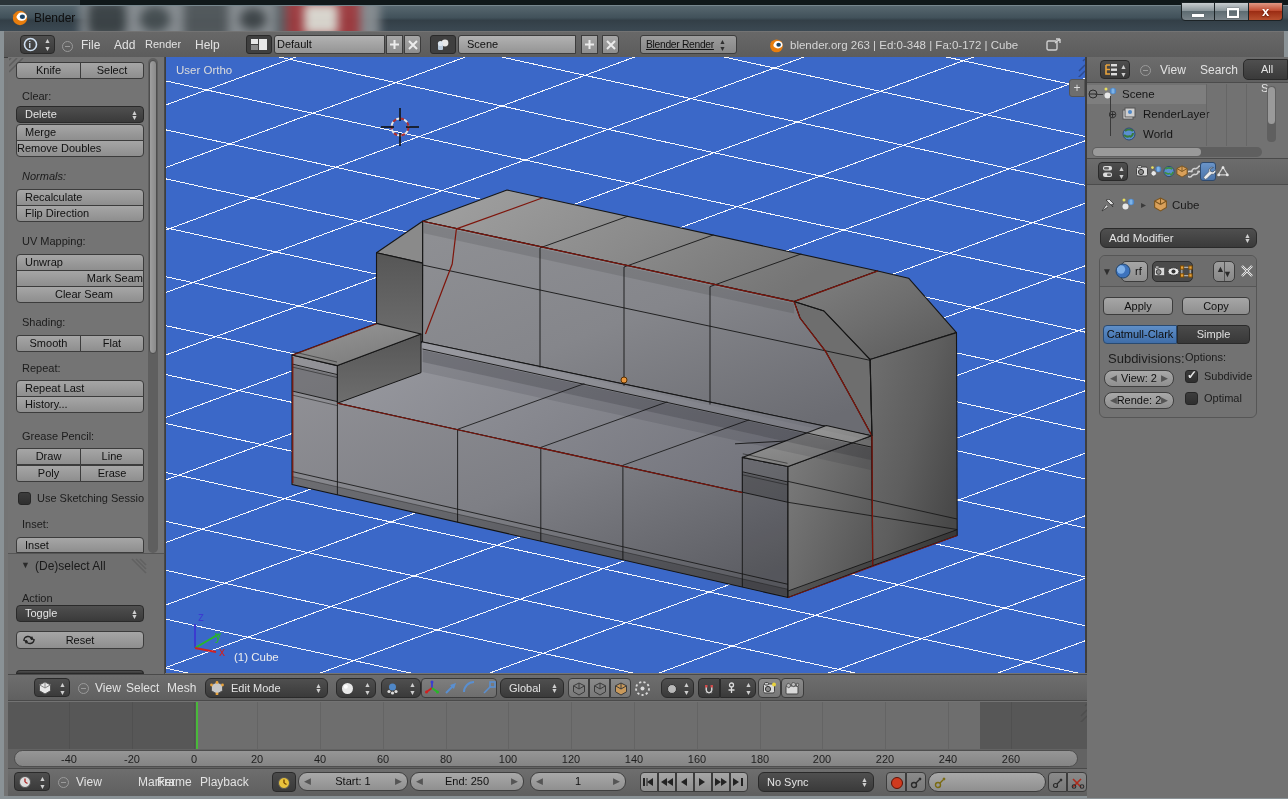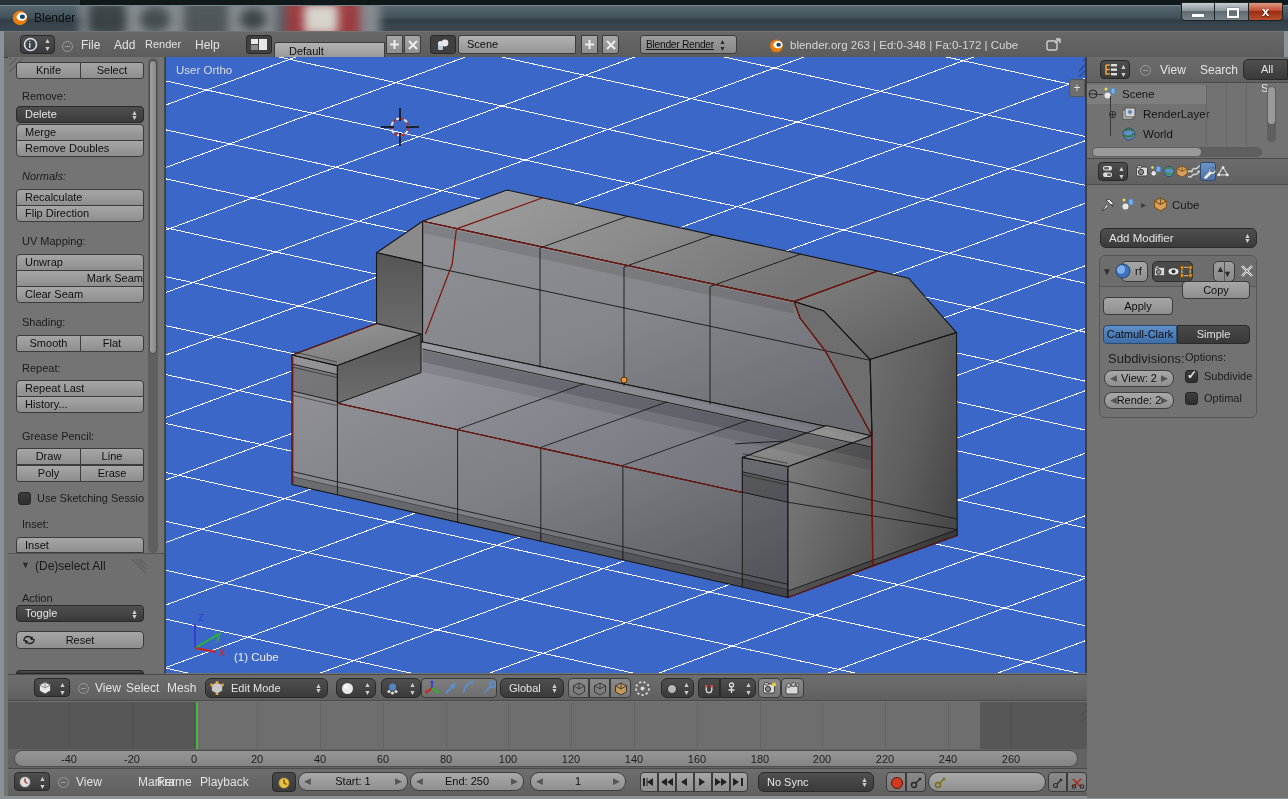--- a/index.html
+++ b/index.html
@@ -48,21 +48,21 @@
   </div>
 <div style="position:absolute;left:81px;top:38px;color:#e2e2e2;font-size:12px;white-space:nowrap;">File</div>
 <div style="position:absolute;left:114px;top:38px;color:#e2e2e2;font-size:12px;white-space:nowrap;">Add</div>
 <div style="position:absolute;left:145px;top:38px;color:#e2e2e2;font-size:11px;white-space:nowrap;">Render</div>
 <div style="position:absolute;left:195px;top:38px;color:#e2e2e2;font-size:12px;white-space:nowrap;">Help</div>
 <div class="abs" style="left:246px;top:35px;width:26px;height:19px;background:#3f3f3f;border:1px solid #2a2a2a;border-radius:3px;box-sizing:border-box;">
 <div style="position:absolute;left:4px;top:3px;width:7px;height:5px;background:#e8e8e8;"></div>
 <div style="position:absolute;left:4px;top:9px;width:7px;height:5px;background:#8a8a8a;"></div>
 <div style="position:absolute;left:12px;top:3px;width:8px;height:11px;background:#e8e8e8;"></div>
   </div>
-<div style="position:absolute;left:274px;top:42px;width:111px;height:19px;background:linear-gradient(180deg,#b2b2b2,#949494);border:1px solid #3c3c3c;border-radius:3px 0 0 3px;box-sizing:border-box;color:#101010;font-size:11px;line-height:17px;text-align:left;padding-left:14px;">Default</div>
+<div style="position:absolute;left:274px;top:35px;width:111px;height:19px;background:linear-gradient(180deg,#b2b2b2,#949494);border:1px solid #3c3c3c;border-radius:3px 0 0 3px;box-sizing:border-box;color:#101010;font-size:11px;line-height:17px;text-align:left;padding-left:2px;">Default</div>
 <div style="position:absolute;left:386px;top:35px;width:17px;height:19px;background:linear-gradient(180deg,#a6a6a6,#8e8e8e);border:1px solid #3c3c3c;border-radius:0;box-sizing:border-box;color:#101010;font-size:11px;line-height:17px;text-align:center;"><svg width="11" height="11" viewBox="0 0 11 11" style="margin-top:3px">
       <path d="M5.5 1v9M1 5.5h9" stroke="#ececec" stroke-width="2"></path>
     </svg></div>
 <div style="position:absolute;left:404px;top:35px;width:17px;height:19px;background:linear-gradient(180deg,#a6a6a6,#8e8e8e);border:1px solid #3c3c3c;border-radius:0 3px 3px 0;box-sizing:border-box;color:#101010;font-size:11px;line-height:17px;text-align:center;"><svg width="10" height="10" viewBox="0 0 10 10" style="margin-top:4px">
       <path d="M1 1l8 8M9 1l-8 8" stroke="#ececec" stroke-width="2"></path>
     </svg></div>
 <div class="abs" style="left:430px;top:35px;width:26px;height:19px;background:#3f3f3f;border:1px solid #2a2a2a;border-radius:3px;box-sizing:border-box;">
 <svg style="position:absolute;left:4px;top:2px;" width="16" height="15" viewBox="0 0 16 15">
       <circle cx="10" cy="5" r="3.4" fill="#e8e8e8"></circle>
       <rect x="3" y="6" width="5" height="6" rx="1" fill="#b9c9d9"></rect>
@@ -88,31 +88,31 @@
 <svg class="abs" style="left:1046px;top:38px;" width="16" height="14" viewBox="0 0 16 14">
     <rect x="1" y="3" width="10" height="9" rx="1.5" fill="none" stroke="#cfcfcf" stroke-width="1.4"></rect>
     <path d="M9 5l5-4M14 1v4M14 1h-4" stroke="#cfcfcf" stroke-width="1.4" fill="none"></path>
   </svg>
 <div class="abs" style="left:8px;top:57px;width:157px;height:617px;background:#747474;border-right:1px solid #4a4a4a;box-sizing:border-box;"></div>
 <svg class="abs" style="left:9px;top:58px;" width="20" height="20" viewBox="0 0 20 20">
     <path d="M2 0L0 2M8 0L0 8M14 0L0 14" stroke="#5e5e5e" stroke-width="1.5"></path>
   </svg>
 <div style="position:absolute;left:16px;top:62px;width:65px;height:17px;background:linear-gradient(180deg,#a6a6a6,#8e8e8e);border:1px solid #3c3c3c;border-radius:3px 0 0 3px;box-sizing:border-box;color:#101010;font-size:11px;line-height:15px;text-align:center;">Knife</div>
 <div style="position:absolute;left:80px;top:62px;width:64px;height:17px;background:linear-gradient(180deg,#a6a6a6,#8e8e8e);border:1px solid #3c3c3c;border-radius:0 3px 3px 0;box-sizing:border-box;color:#101010;font-size:11px;line-height:15px;text-align:center;">Select</div>
-<div style="position:absolute;left:22px;top:90px;color:#1c1c1c;font-size:11px;white-space:nowrap;">Remove:</div>
+<div style="position:absolute;left:22px;top:90px;color:#1c1c1c;font-size:11px;white-space:nowrap;">Clear:</div>
 <div style="position:absolute;left:16px;top:106px;width:128px;height:17px;background:linear-gradient(180deg,#4f4f4f,#3a3a3a);border:1px solid #2a2a2a;border-radius:4px;box-sizing:border-box;color:#e4e4e4;font-size:11px;line-height:15px;text-align:left;padding-left:8px;">Delete<span style="position:absolute;right:5px;top:0;height:100%;display:flex;flex-direction:column;justify-content:center;line-height:5px;font-size:7px;color:#cfcfcf;">▲<br>▼</span></div>
 <div style="position:absolute;left:16px;top:124px;width:128px;height:17px;background:linear-gradient(180deg,#a6a6a6,#8e8e8e);border:1px solid #3c3c3c;border-radius:4px 4px 0 0;box-sizing:border-box;color:#101010;font-size:11px;line-height:15px;text-align:left;padding-left:8px;">Merge</div>
-<div style="position:absolute;left:16px;top:140px;width:128px;height:17px;background:linear-gradient(180deg,#a6a6a6,#8e8e8e);border:1px solid #3c3c3c;border-radius:0 0 4px 4px;box-sizing:border-box;color:#101010;font-size:11px;line-height:15px;text-align:left;padding-left:8px;">Remove Doubles</div>
+<div style="position:absolute;left:16px;top:140px;width:128px;height:17px;background:linear-gradient(180deg,#a6a6a6,#8e8e8e);border:1px solid #3c3c3c;border-radius:0 0 4px 4px;box-sizing:border-box;color:#101010;font-size:11px;line-height:15px;text-align:left;padding-left:0;">Remove Doubles</div>
 <div style="position:absolute;left:22px;top:170px;color:#1c1c1c;font-size:11px;white-space:nowrap;font-style:italic;">Normals:</div>
 <div style="position:absolute;left:16px;top:189px;width:128px;height:17px;background:linear-gradient(180deg,#a6a6a6,#8e8e8e);border:1px solid #3c3c3c;border-radius:4px 4px 0 0;box-sizing:border-box;color:#101010;font-size:11px;line-height:15px;text-align:left;padding-left:8px;">Recalculate</div>
 <div style="position:absolute;left:16px;top:205px;width:128px;height:17px;background:linear-gradient(180deg,#a6a6a6,#8e8e8e);border:1px solid #3c3c3c;border-radius:0 0 4px 4px;box-sizing:border-box;color:#101010;font-size:11px;line-height:15px;text-align:left;padding-left:8px;">Flip Direction</div>
 <div style="position:absolute;left:22px;top:235px;color:#1c1c1c;font-size:11px;white-space:nowrap;">UV Mapping:</div>
 <div style="position:absolute;left:16px;top:254px;width:128px;height:17px;background:linear-gradient(180deg,#a6a6a6,#8e8e8e);border:1px solid #3c3c3c;border-radius:4px 4px 0 0;box-sizing:border-box;color:#101010;font-size:11px;line-height:15px;text-align:left;padding-left:8px;">Unwrap</div>
 <div style="position:absolute;left:16px;top:270px;width:128px;height:17px;background:linear-gradient(180deg,#a6a6a6,#8e8e8e);border:1px solid #3c3c3c;border-radius:0;box-sizing:border-box;color:#101010;font-size:11px;line-height:15px;text-align:right;padding-left:8px;">Mark Seam</div>
-<div style="position:absolute;left:16px;top:286px;width:128px;height:17px;background:linear-gradient(180deg,#a6a6a6,#8e8e8e);border:1px solid #3c3c3c;border-radius:0 0 4px 4px;box-sizing:border-box;color:#101010;font-size:11px;line-height:15px;text-align:left;padding-left:8px;">Clear Seam</div>
+<div style="position:absolute;left:16px;top:286px;width:128px;height:17px;background:linear-gradient(180deg,#a6a6a6,#8e8e8e);border:1px solid #3c3c3c;border-radius:0 0 4px 4px;box-sizing:border-box;color:#101010;font-size:11px;line-height:15px;text-align:center;padding-left:8px;">Clear Seam</div>
 <div style="position:absolute;left:22px;top:316px;color:#1c1c1c;font-size:11px;white-space:nowrap;">Shading:</div>
 <div style="position:absolute;left:16px;top:335px;width:65px;height:17px;background:linear-gradient(180deg,#a6a6a6,#8e8e8e);border:1px solid #3c3c3c;border-radius:3px 0 0 3px;box-sizing:border-box;color:#101010;font-size:11px;line-height:15px;text-align:center;">Smooth</div>
 <div style="position:absolute;left:80px;top:335px;width:64px;height:17px;background:linear-gradient(180deg,#a6a6a6,#8e8e8e);border:1px solid #3c3c3c;border-radius:0 3px 3px 0;box-sizing:border-box;color:#101010;font-size:11px;line-height:15px;text-align:center;">Flat</div>
 <div style="position:absolute;left:22px;top:362px;color:#1c1c1c;font-size:11px;white-space:nowrap;">Repeat:</div>
 <div style="position:absolute;left:16px;top:380px;width:128px;height:17px;background:linear-gradient(180deg,#a6a6a6,#8e8e8e);border:1px solid #3c3c3c;border-radius:4px 4px 0 0;box-sizing:border-box;color:#101010;font-size:11px;line-height:15px;text-align:left;padding-left:8px;">Repeat Last</div>
 <div style="position:absolute;left:16px;top:396px;width:128px;height:17px;background:linear-gradient(180deg,#a6a6a6,#8e8e8e);border:1px solid #3c3c3c;border-radius:0 0 4px 4px;box-sizing:border-box;color:#101010;font-size:11px;line-height:15px;text-align:left;padding-left:8px;">History...</div>
 <div style="position:absolute;left:22px;top:430px;color:#1c1c1c;font-size:11px;white-space:nowrap;">Grease Pencil:</div>
 <div style="position:absolute;left:16px;top:448px;width:65px;height:17px;background:linear-gradient(180deg,#a6a6a6,#8e8e8e);border:1px solid #3c3c3c;border-radius:3px 0 0 0;box-sizing:border-box;color:#101010;font-size:11px;line-height:15px;text-align:center;">Draw</div>
 <div style="position:absolute;left:80px;top:448px;width:64px;height:17px;background:linear-gradient(180deg,#a6a6a6,#8e8e8e);border:1px solid #3c3c3c;border-radius:0 3px 0 0;box-sizing:border-box;color:#101010;font-size:11px;line-height:15px;text-align:center;">Line</div>
 <div style="position:absolute;left:16px;top:465px;width:65px;height:17px;background:linear-gradient(180deg,#a6a6a6,#8e8e8e);border:1px solid #3c3c3c;border-radius:0 0 0 3px;box-sizing:border-box;color:#101010;font-size:11px;line-height:15px;text-align:center;">Poly</div>
@@ -454,21 +454,21 @@
 <div class="abs" style="left:1213px;top:261px;width:22px;height:21px;background:linear-gradient(180deg,#9e9e9e,#888);border:1px solid #3c3c3c;border-radius:5px;box-sizing:border-box;">
 <span style="position:absolute;left:2px;top:2px;font-size:9px;color:#2a2a2a;">▲</span>
     <span style="position:absolute;right:2px;bottom:2px;font-size:9px;color:#2a2a2a;">▼</span>
 <div style="position:absolute;left:10px;top:0;width:1px;height:100%;background:#555;"></div>
   </div>
 <svg class="abs" style="left:1240px;top:264px;" width="14" height="14" viewBox="0 0 14 14">
     <path d="M2 2l10 10M12 2L2 12" stroke="#ececec" stroke-width="2.4"></path>
     <path d="M2 2l10 10M12 2L2 12" stroke="#444" stroke-width="0.6"></path>
   </svg>
 <div style="position:absolute;left:1103px;top:297px;width:70px;height:18px;background:linear-gradient(180deg,#a6a6a6,#8e8e8e);border:1px solid #3c3c3c;border-radius:4px;box-sizing:border-box;color:#101010;font-size:11px;line-height:16px;text-align:center;">Apply</div>
-<div style="position:absolute;left:1182px;top:281px;width:68px;height:18px;background:linear-gradient(180deg,#a6a6a6,#8e8e8e);border:1px solid #3c3c3c;border-radius:4px;box-sizing:border-box;color:#101010;font-size:11px;line-height:16px;text-align:center;">Copy</div>
+<div style="position:absolute;left:1182px;top:297px;width:68px;height:18px;background:linear-gradient(180deg,#a6a6a6,#8e8e8e);border:1px solid #3c3c3c;border-radius:4px;box-sizing:border-box;color:#101010;font-size:11px;line-height:16px;text-align:center;">Copy</div>
 <div class="abs" style="left:1103px;top:325px;width:74px;height:19px;background:linear-gradient(180deg,#5f8fc8,#3f6da8);border:1px solid #2a4a70;border-radius:4px 0 0 4px;box-sizing:border-box;color:#0e0e0e;font-size:11px;line-height:17px;text-align:center;">Catmull-Clark</div>
 <div class="abs" style="left:1177px;top:325px;width:73px;height:19px;background:linear-gradient(180deg,#4a4a4a,#383838);border:1px solid #2a2a2a;border-radius:0 4px 4px 0;box-sizing:border-box;color:#e0e0e0;font-size:11px;line-height:17px;text-align:center;">Simple</div>
 <div style="position:absolute;left:1108px;top:351px;color:#1c1c1c;font-size:13px;white-space:nowrap;">Subdivisions:</div>
 <div style="position:absolute;left:1185px;top:351px;color:#1c1c1c;font-size:11px;white-space:nowrap;">Options:</div>
 <div style="position:absolute;left:1104px;top:370px;width:70px;height:17px;background:linear-gradient(180deg,#a9a9a9,#8f8f8f);border:1px solid #404040;border-radius:8px;box-sizing:border-box;color:#101010;font-size:11px;line-height:15px;text-align:center;"><span style="position:absolute;left:5px;color:#555;font-size:9px;">◀</span>View: 2<span style="position:absolute;right:5px;color:#555;font-size:9px;">▶</span></div>
 <div style="position:absolute;left:1104px;top:392px;width:70px;height:17px;background:linear-gradient(180deg,#a9a9a9,#8f8f8f);border:1px solid #404040;border-radius:8px;box-sizing:border-box;color:#101010;font-size:11px;line-height:15px;text-align:center;"><span style="position:absolute;left:5px;color:#555;font-size:9px;">◀</span>Rende: 2<span style="position:absolute;right:5px;color:#555;font-size:9px;">▶</span></div>
 <div style="position:absolute;left:1185px;top:370px;width:13px;height:13px;background:linear-gradient(180deg,#3c3c3c,#2f2f2f);border:1px solid #262626;border-radius:3px;box-sizing:border-box;">
     <span style="position:absolute;left:1px;top:-3px;color:#e8e8e8;font-size:12px;font-weight:bold;">✓</span>
   </div>
 <div style="position:absolute;left:1204px;top:370px;color:#1c1c1c;font-size:11px;white-space:nowrap;">Subdivide</div>

